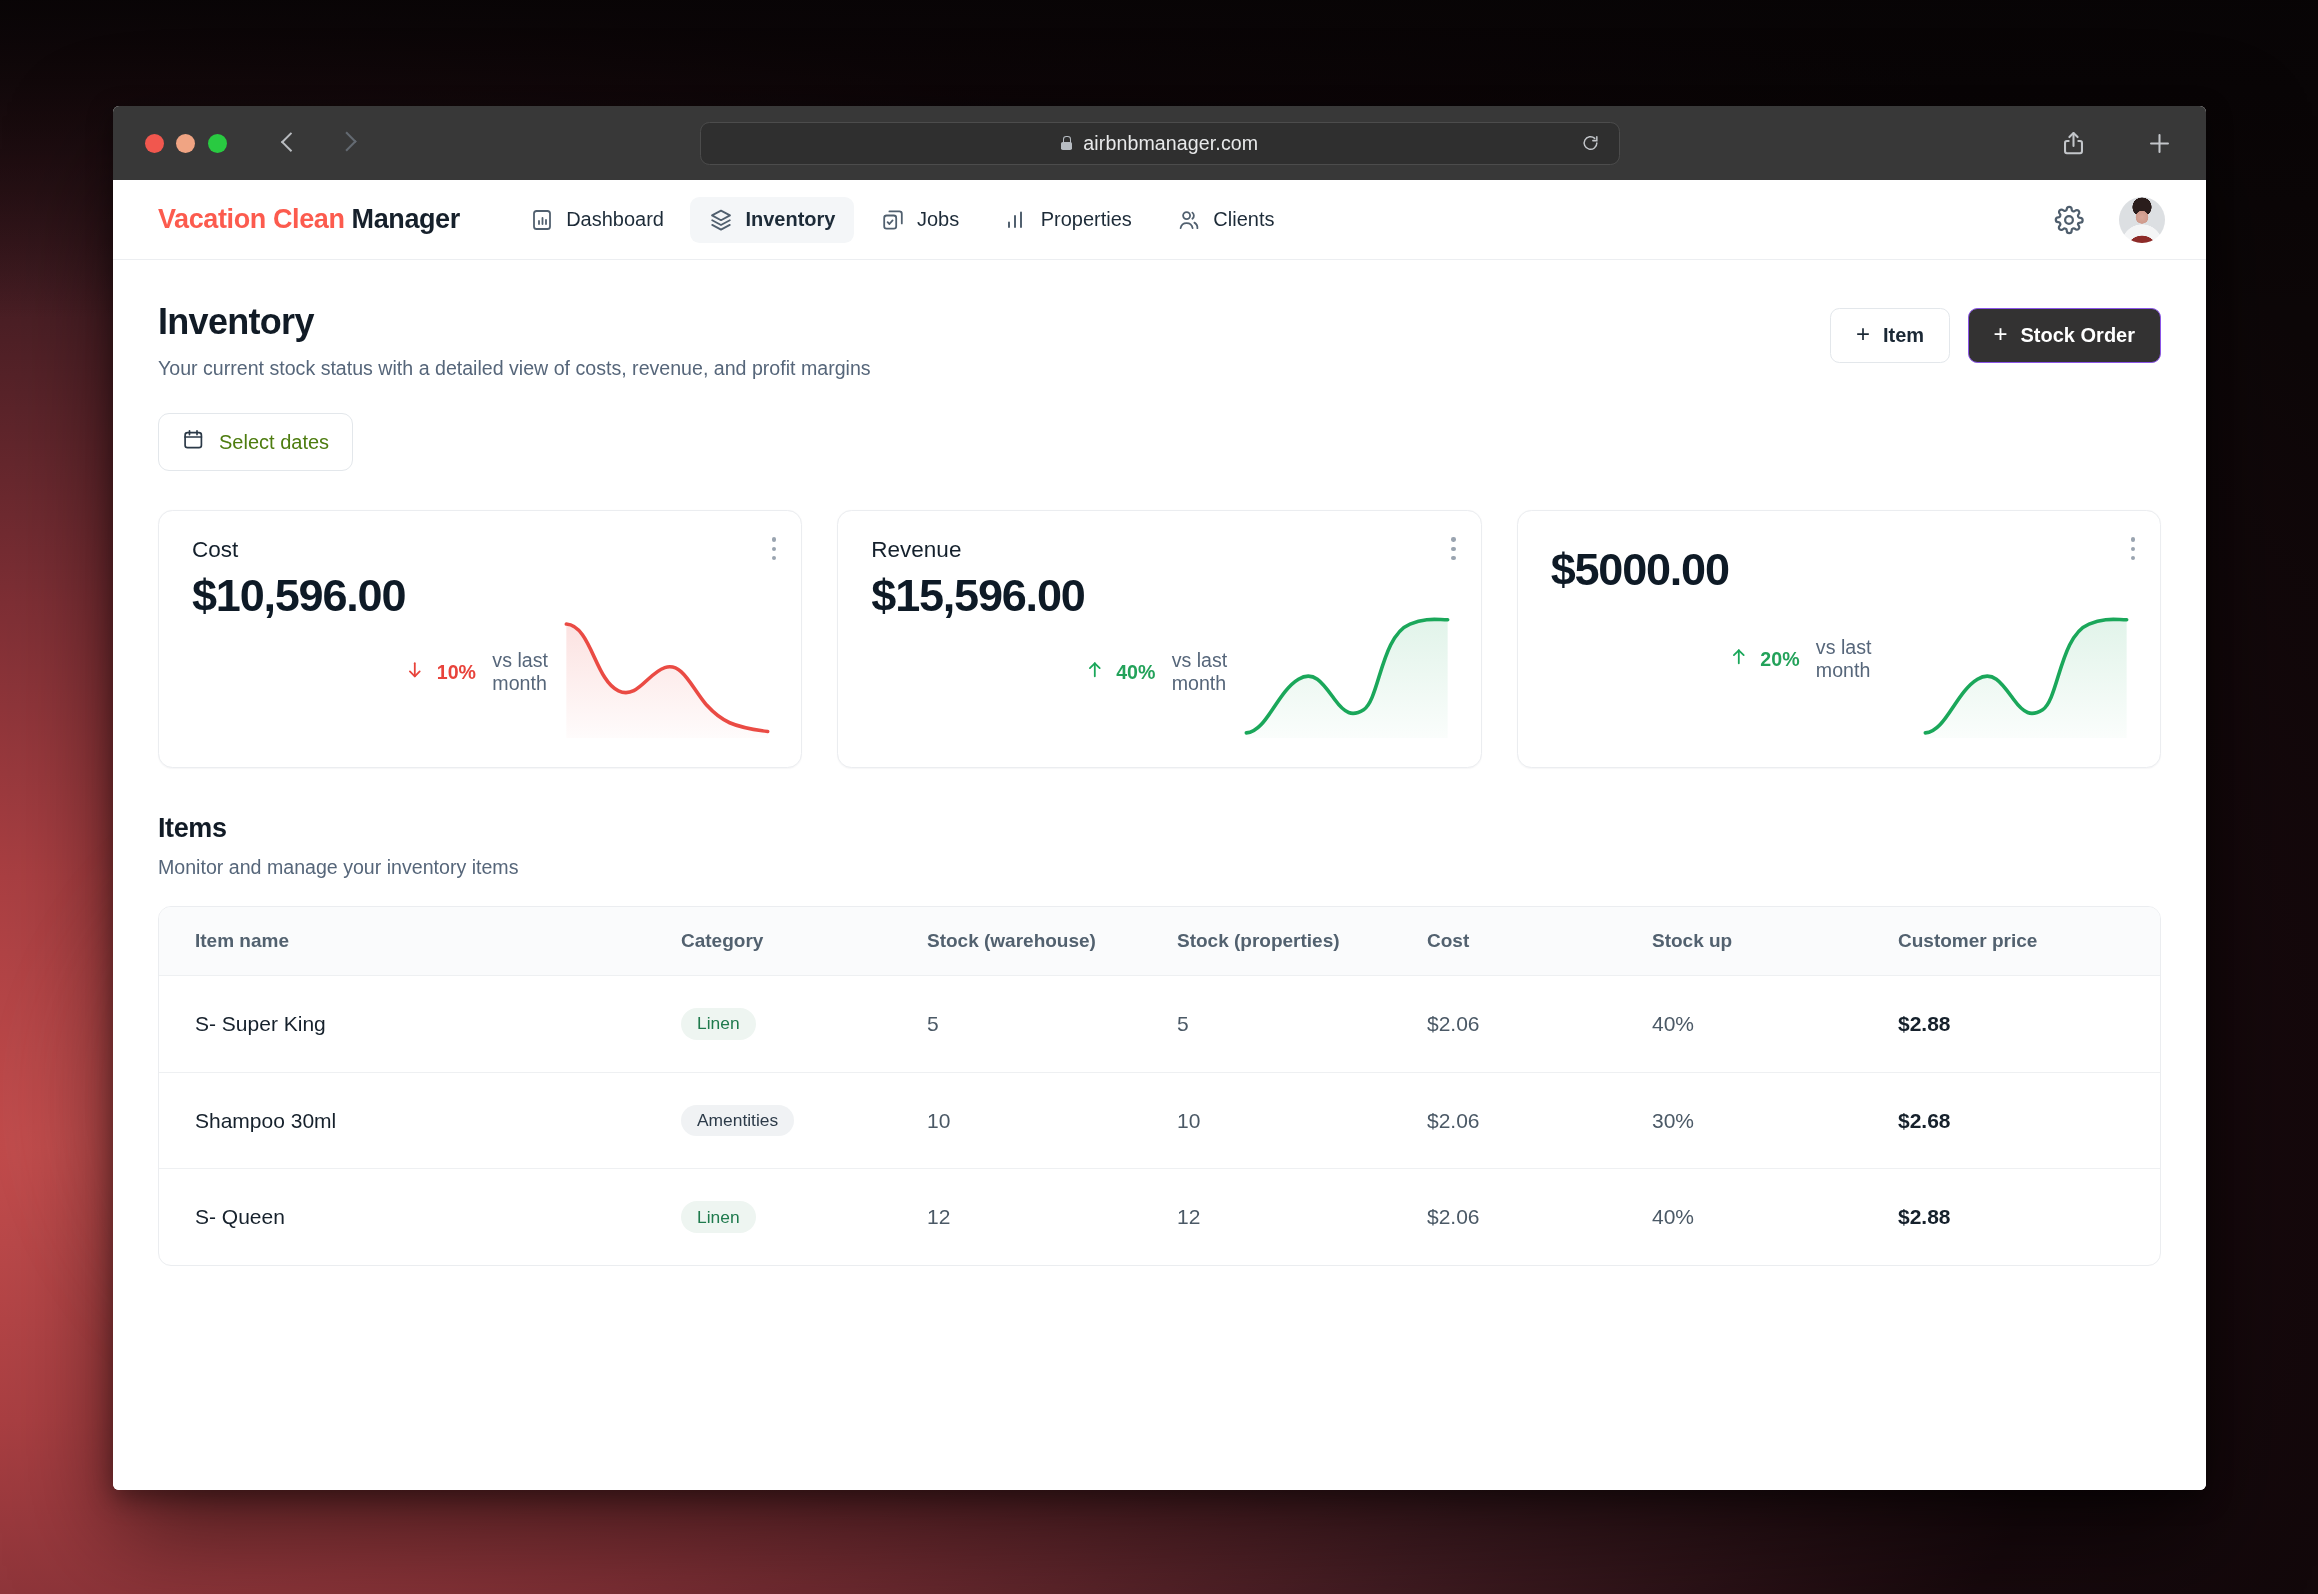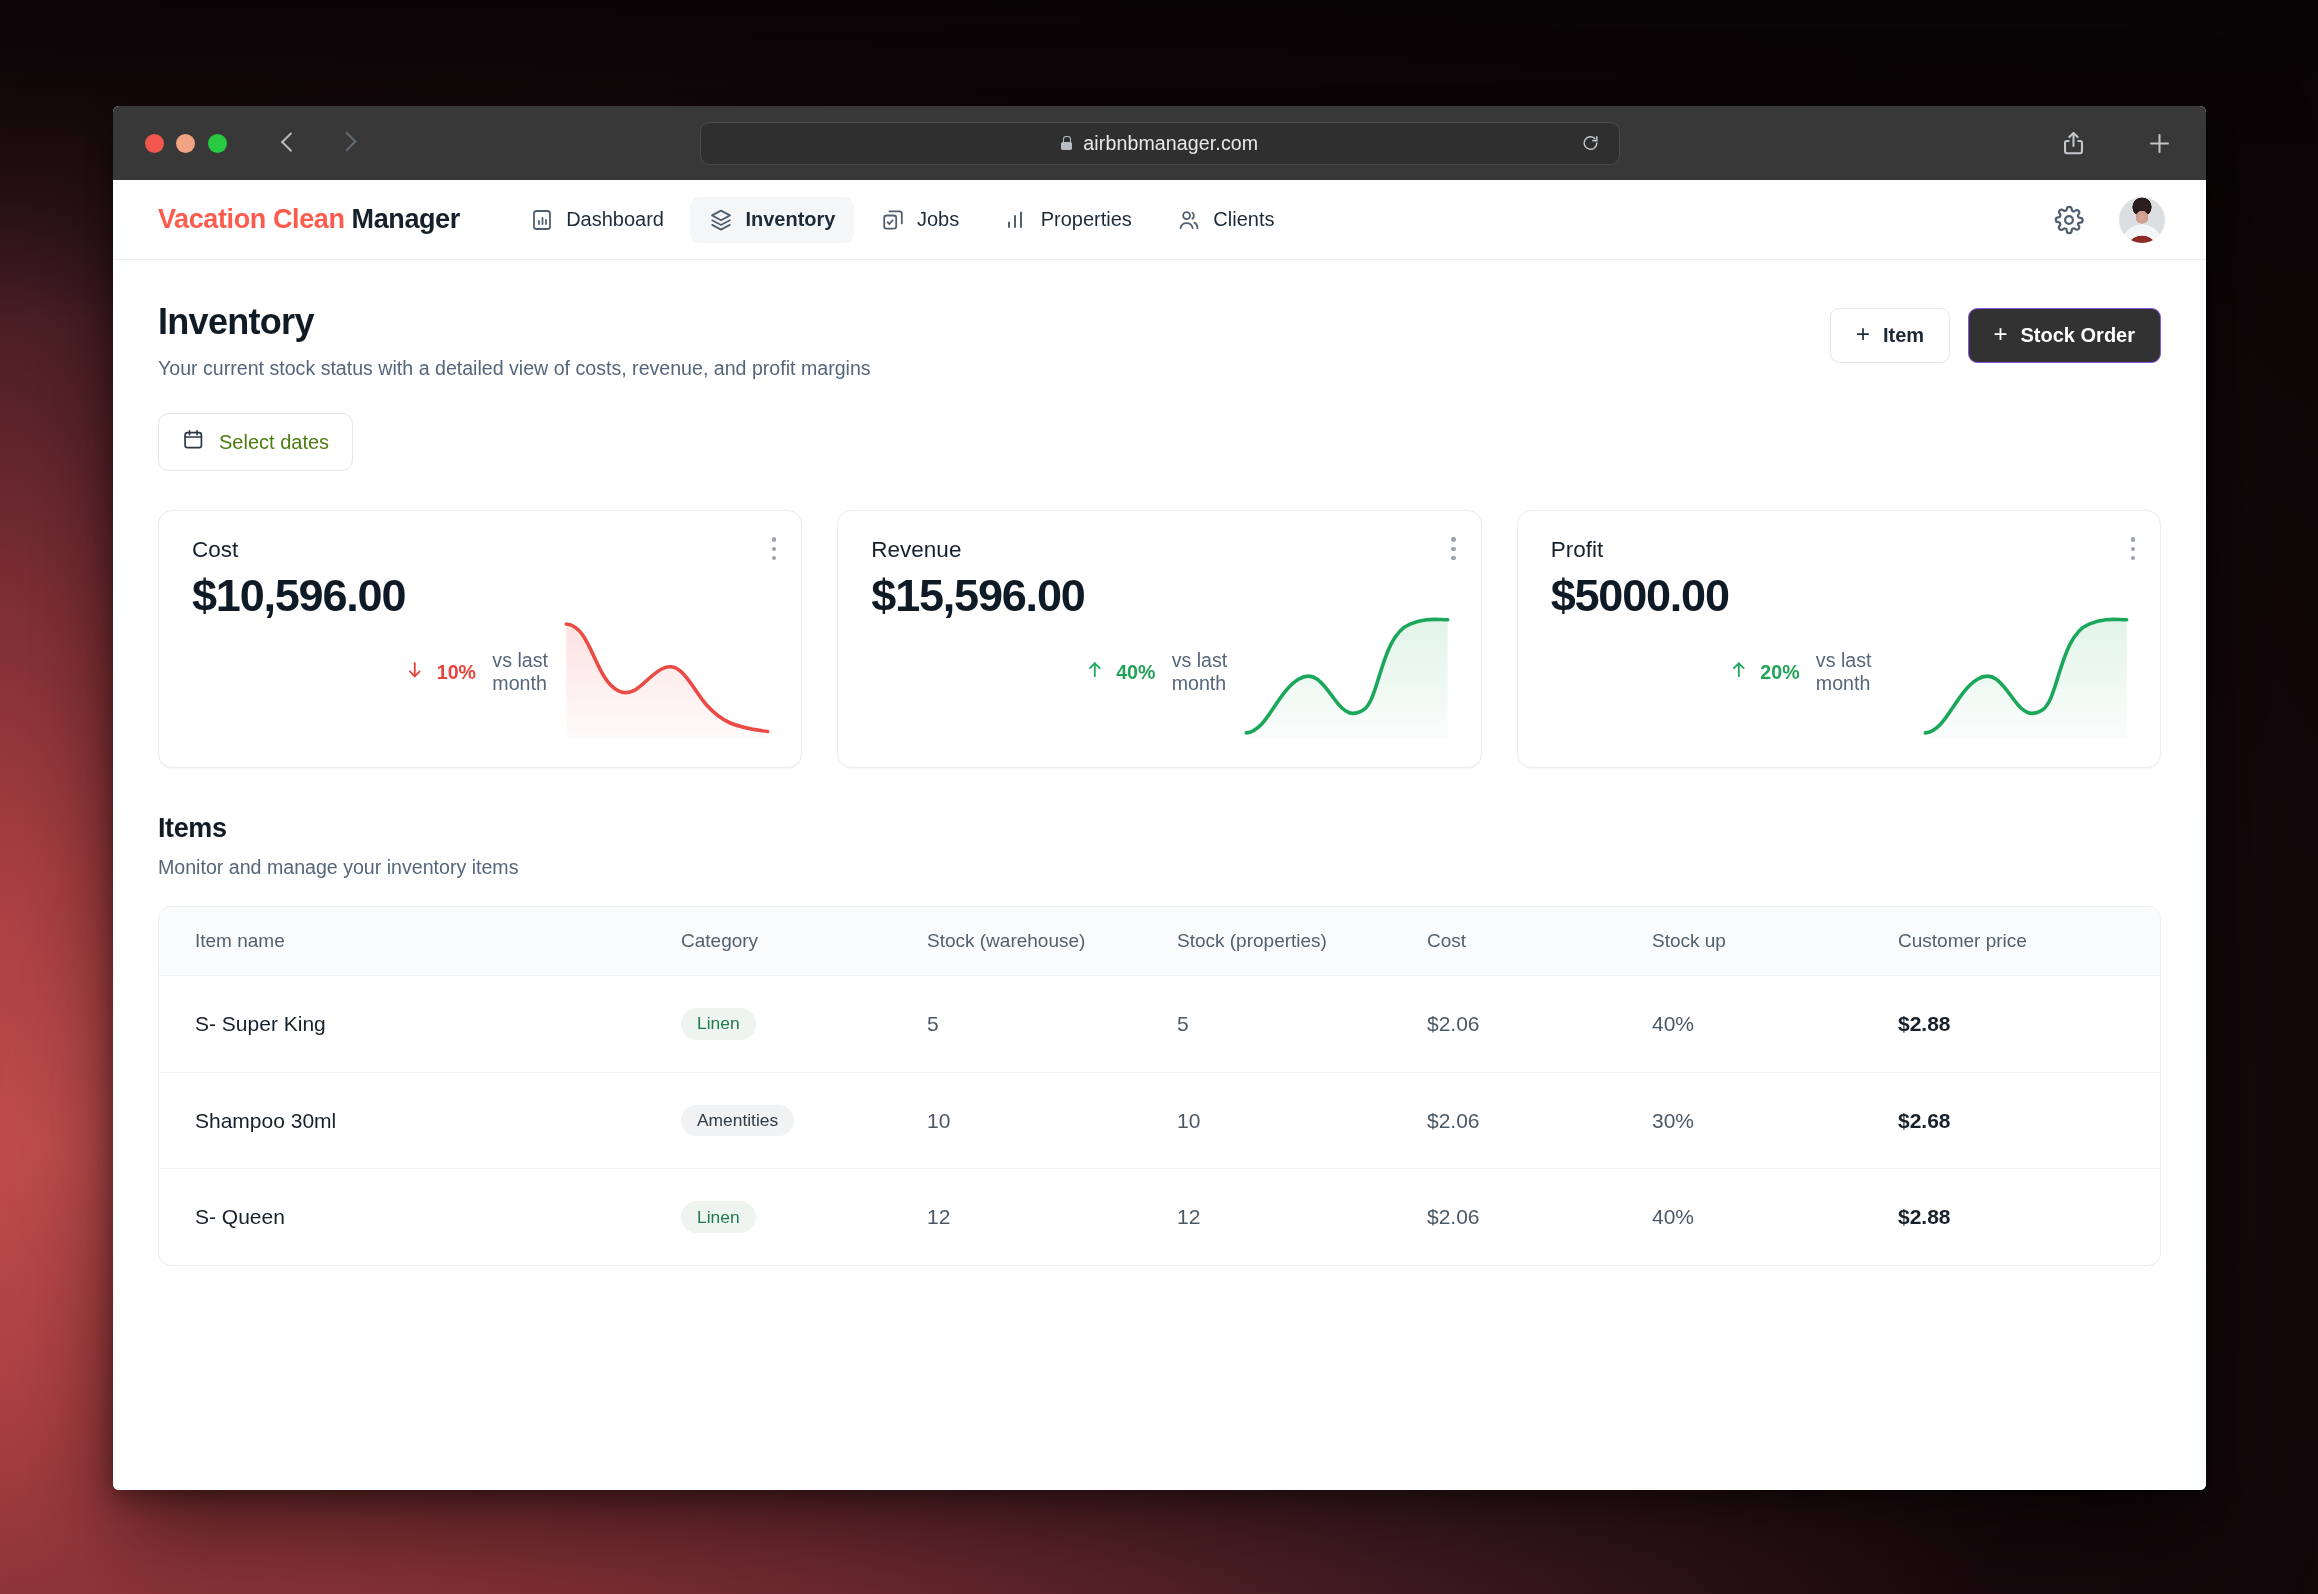--- a/index.html
+++ b/index.html
@@ -194,21 +194,21 @@
     margin-top:27.5px;
     border:1.1px solid #ebedf0;
     border-radius:13px;
     overflow:hidden;
     background:#fff;
   }
   table { width:100%; border-collapse:collapse; table-layout:fixed; }
   thead th {
     background:#fafbfc;
     text-align:left;
-    font-size:19px; font-weight:400; color:#52616f;
+    font-size:19px; font-weight:700; color:#52616f;
     padding:23px 0 22.5px 0;
     border-bottom:1.1px solid #eef0f2;
   }
   tbody td {
     padding:32px 0;
     font-size:21px; color:#16212c;
     border-bottom:1.1px solid #eef0f2;
     vertical-align:middle;
   }
   tbody tr:last-child td { border-bottom:none; }
@@ -450,21 +450,20 @@
                 </linearGradient>
               </defs>
               <path d="M6,168 C34,166 48,112 78,94 C100,81 112,100 128,122 C142,141 152,146 168,136 C190,122 192,34 232,18 C254,9 268,12 284,12 L284,175 L6,175 Z" fill="url(#grev)"></path>
               <path d="M6,168 C34,166 48,112 78,94 C100,81 112,100 128,122 C142,141 152,146 168,136 C190,122 192,34 232,18 C254,9 268,12 284,12" fill="none" stroke="#1aa75a" stroke-width="5" stroke-linecap="round"></path>
             </svg>
           </div>
         </div>
       </div>
 
       <div class="card">
-        <div class="card-title">Profit</div>
         <div class="kebab">
             <i></i>
             <i></i>
             <i></i>
           </div>
         <div class="card-body">
           <div class="card-left">
             <div class="card-value">$5000.00</div>
             <div class="card-delta">
               <span>

